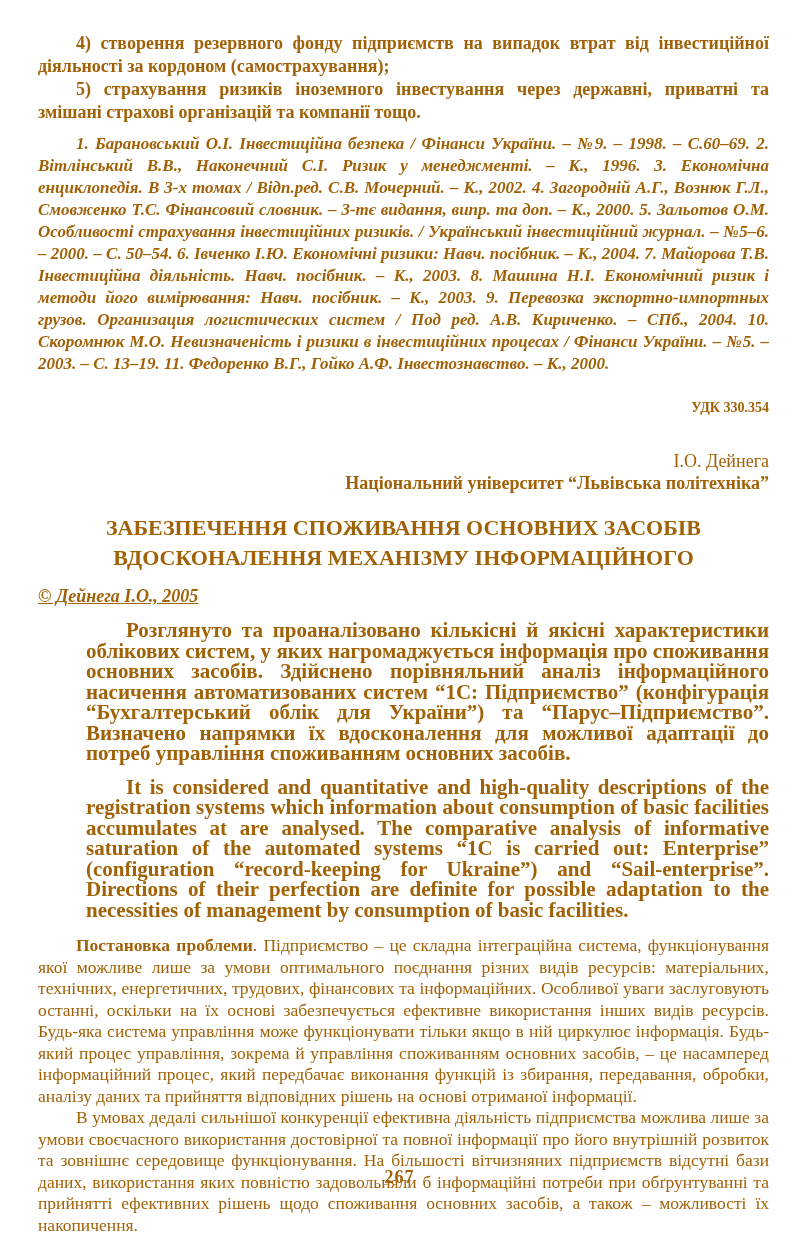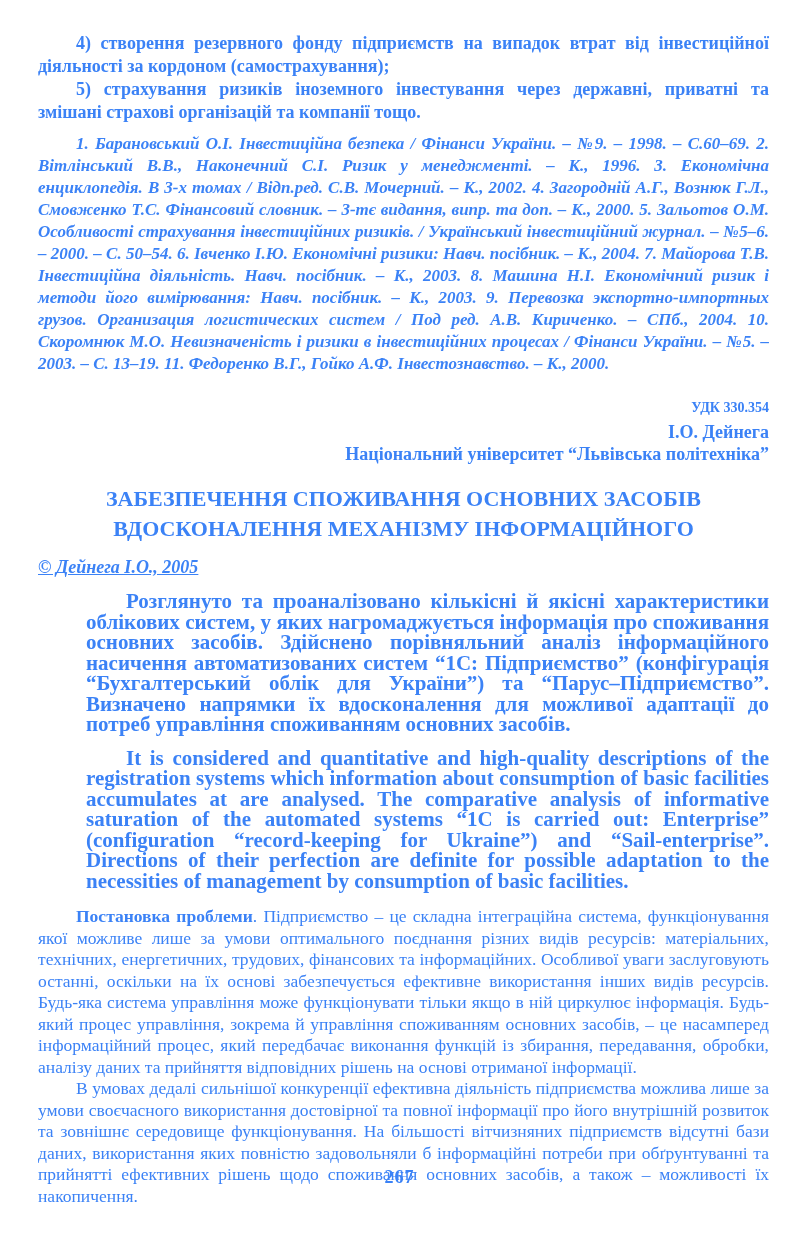--- a/index.html
+++ b/index.html
@@ -2,21 +2,21 @@
 <html><head>
 <meta charset="utf-8">
 <style>
   html, body { margin: 0; padding: 0; background: #e8e8e8; }
   .page {
     position: relative;
     width: 799px;
     height: 1240px;
     margin: 0 auto;
     background: #ffffff;
-    color: #3b82f6;
+    color: #a16207;
     font-family: "Liberation Serif", "DejaVu Serif", serif;
     box-sizing: border-box;
     padding: 32px 30px 0 38px;
     overflow: hidden;
   }
   .body-par {
     font-size: 18px;
     line-height: 23px;
     text-align: justify;
     text-indent: 38px;
@@ -34,23 +34,23 @@
     font-family: Liberation Serif, serif;
   }
   .udk {
     margin-top: 22px;
     text-align: right;
     font-weight: bold;
     font-size: 14px;
     line-height: 22px;
   }
   .author {
-    margin-top: 2px;
+    margin-top: 31px;
     text-align: right;
-    font-weight: bold;
+    font-weight: normal;
     font-size: 18px;
     line-height: 22px;
   }
   .institution {
     text-align: right;
     font-size: 18px;
     line-height: 23px;
     font-weight: 700;
   }
   .title {

